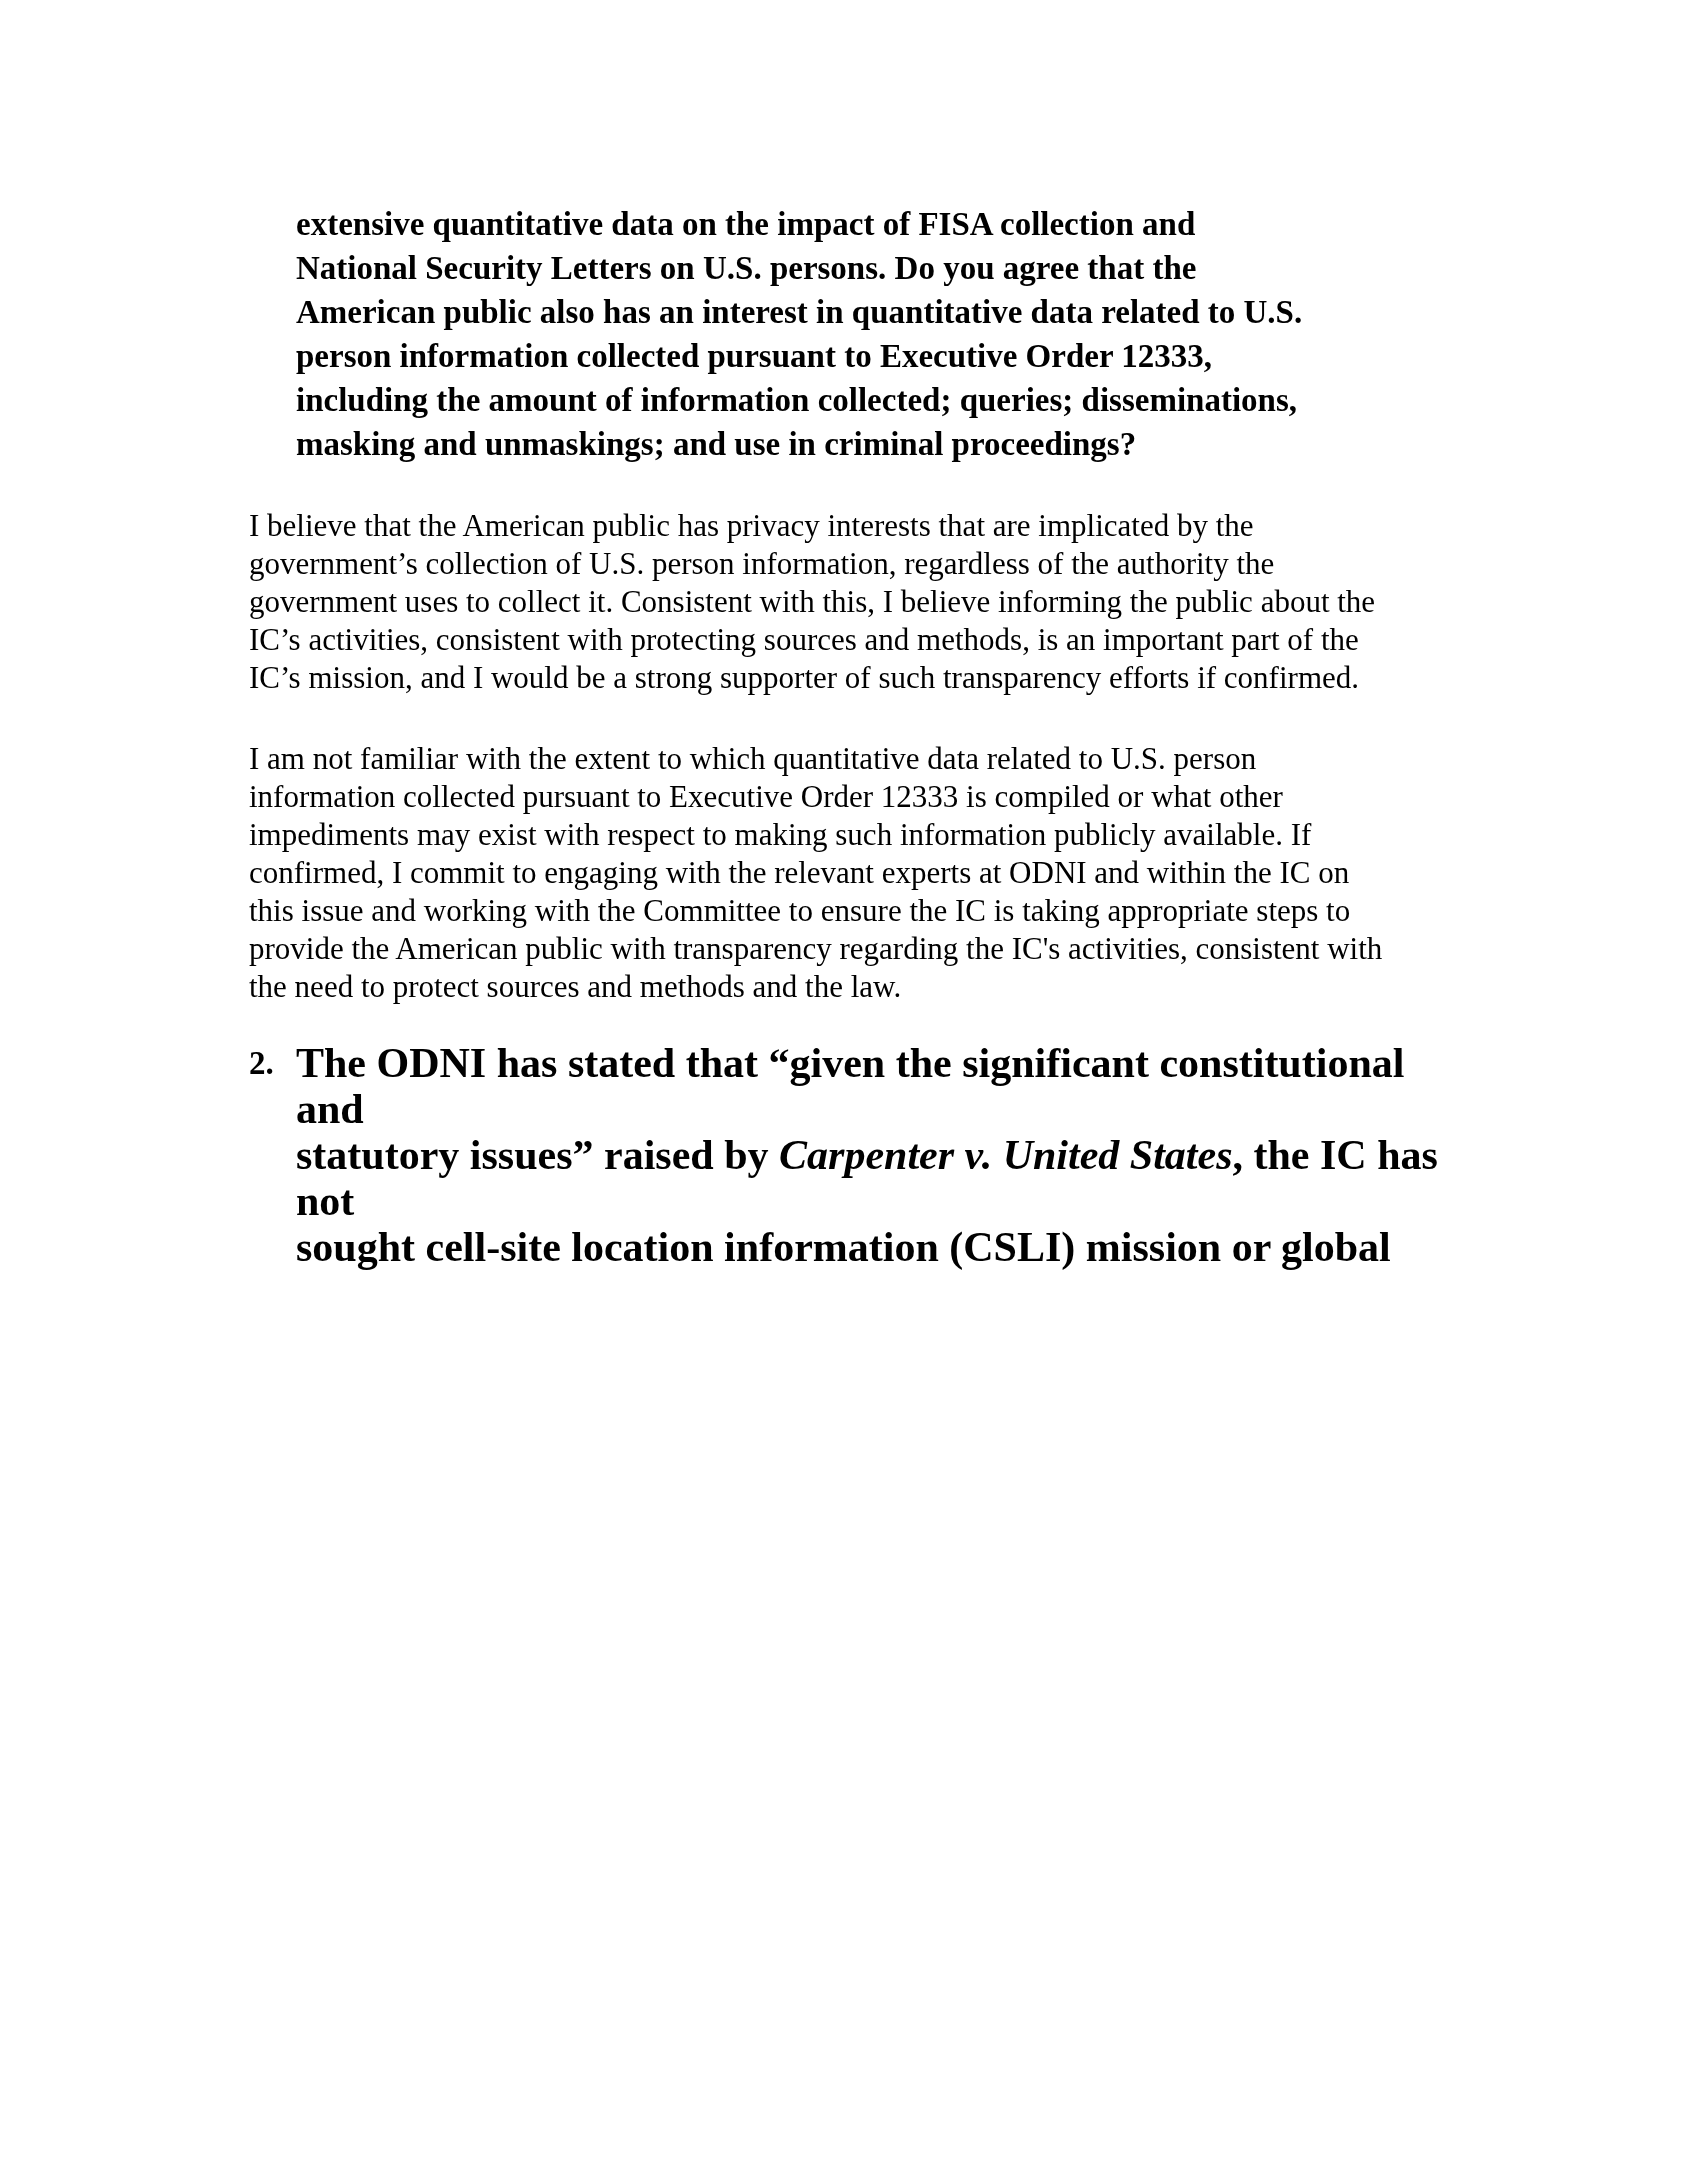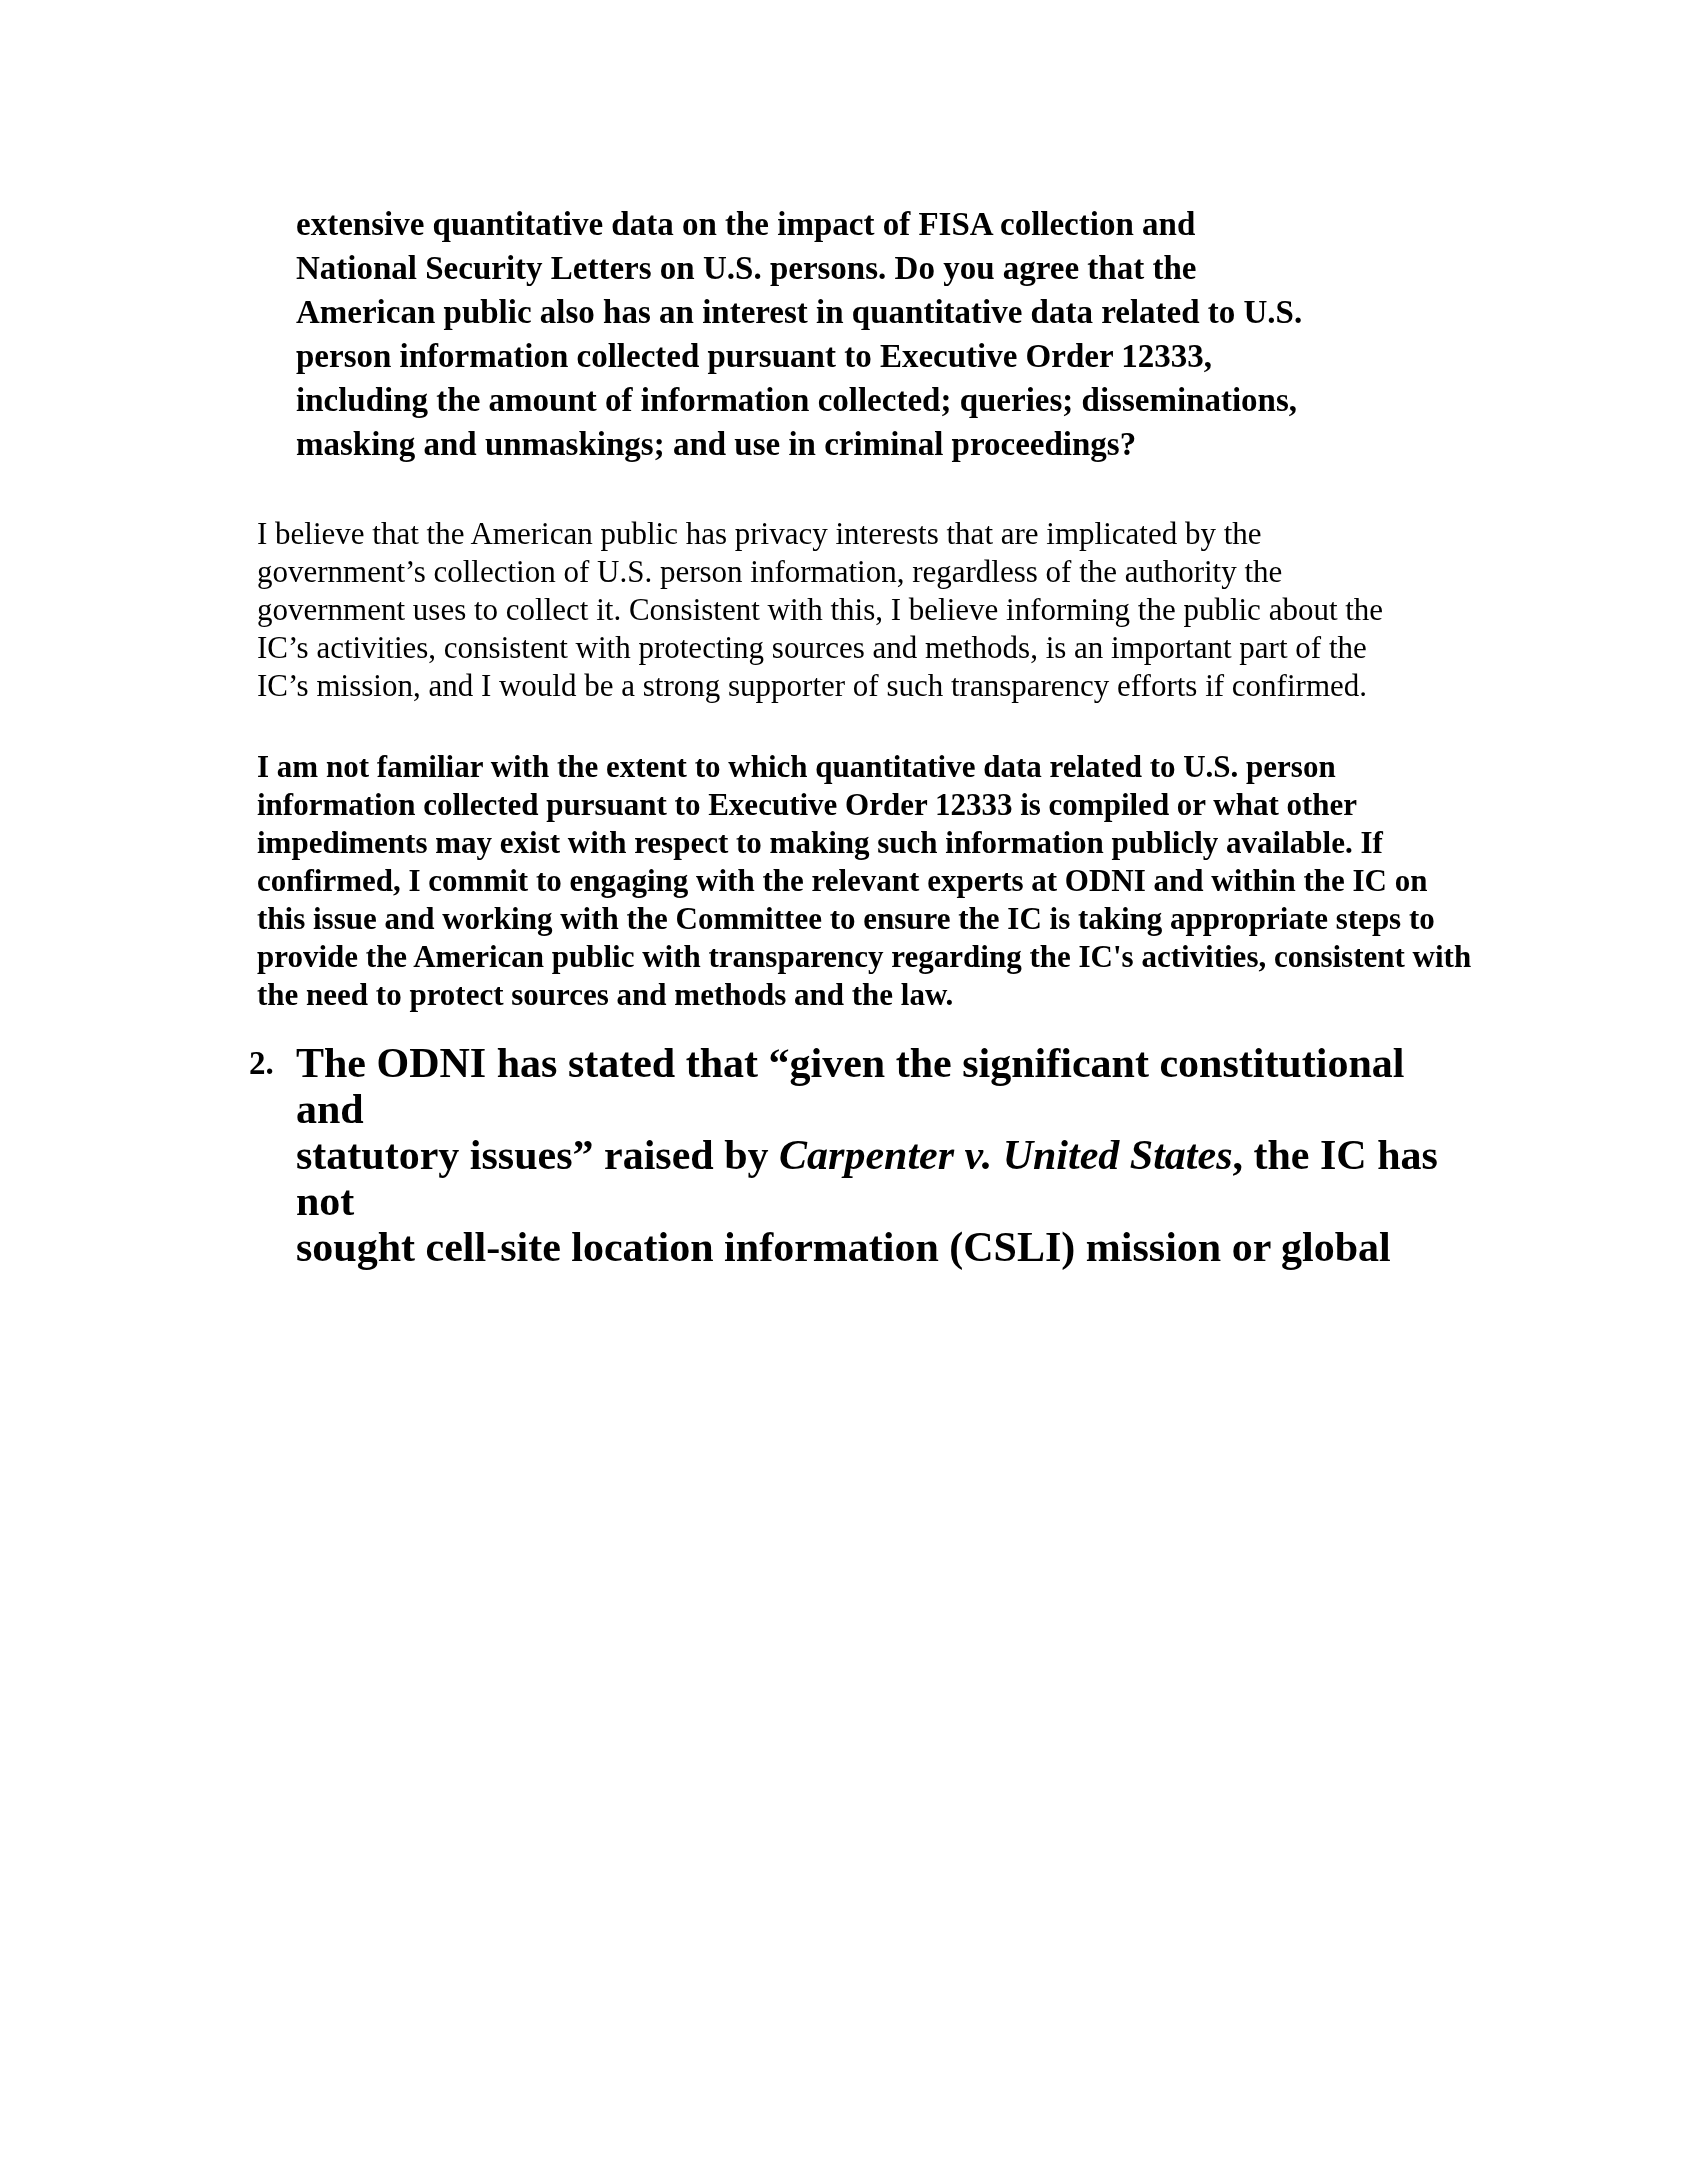--- a/index.html
+++ b/index.html
@@ -42,27 +42,27 @@
     left: 249px;
     top: 1040px;
     font-weight: bold;
     font-size: 33px;
     line-height: 46px;
   }
   .answer {
     position: absolute;
     left: 249px;
     width: 1257px;
-    margin: 8px;
+    margin: 0;
     font-size: 31px;
     line-height: 38px;
     white-space: pre-line;
   }
   .a1 { top: 507px; }
-  .a2 { top: 740px; font-weight: bold; }
+  .a2 { top: 740px; }
   .case-italic { font-style: italic; text-align: center; }
 </style>
 </head>
 <body>
 
 <div class="page">
 
   <div class="q-block q1">extensive quantitative data on the impact of FISA collection and
 National Security Letters on U.S. persons. Do you agree that the
 American public also has an interest in quantitative data related to U.S.

